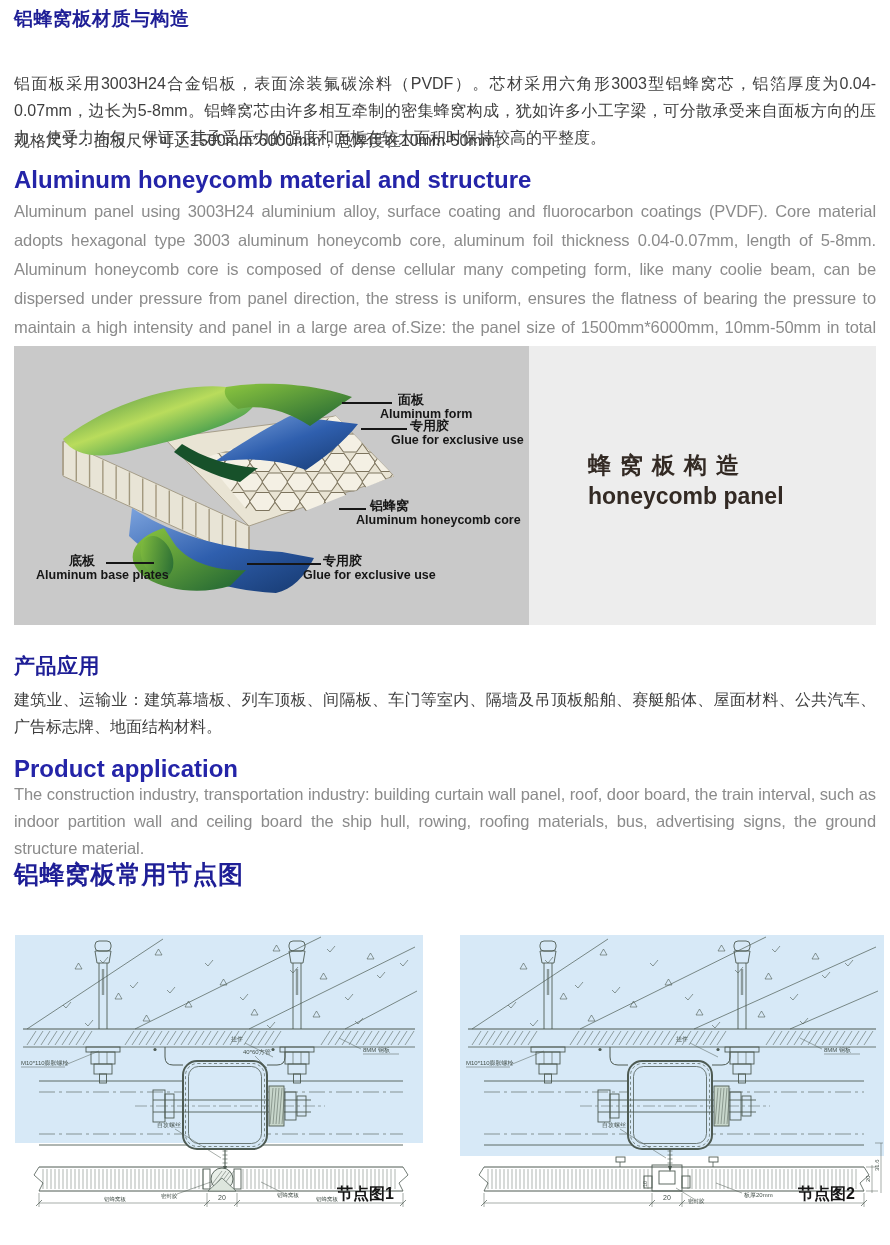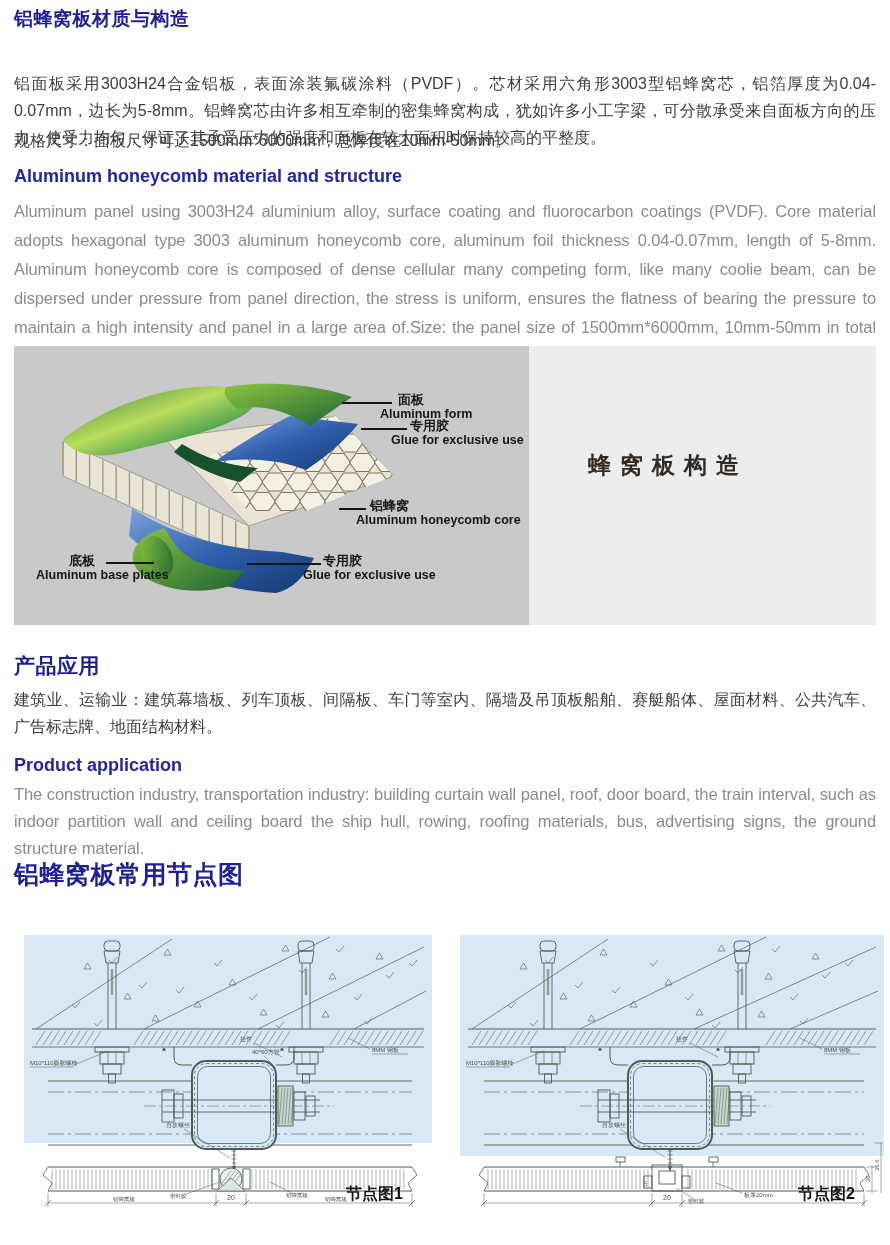--- a/index.html
+++ b/index.html
@@ -3,21 +3,21 @@
 <meta charset="utf-8">
 <style>
   html,body{margin:0;padding:0;}
   body{
     width:890px;height:1245px;position:relative;background:#ffffff;
     font-family:"Liberation Sans","DejaVu Sans",sans-serif;
     -webkit-font-smoothing:antialiased;overflow:hidden;
   }
   .abs{position:absolute;}
   .h-zh{font-size:19px;font-weight:bold;color:#1e1e96;letter-spacing:0.5px;}
-  .h-en{font-size:18px;font-weight:bold;color:#2424a8;}
+  .h-en{font-size:24px;font-weight:bold;color:#2424a8;}
   .p-zh{font-size:16px;color:#3e3e3e;line-height:27px;text-align:justify;width:862px;}
   .p-en{font-size:16.5px;color:#8b8b8b;line-height:29px;text-align:justify;width:862px;letter-spacing:-0.1px;}
   .p-en2{line-height:27px;}
   
   .fig{left:14px;top:346px;width:862px;height:279px;display:flex;}
   .fig-art{width:515px;height:279px;background:#c9c9c9;position:relative;flex:0 0 auto;}
   .fig-cap{width:347px;height:279px;background:#ededed;position:relative;flex:0 0 auto;}
   .fig-label{position:absolute;color:#161616;white-space:nowrap;}
   .fl-zh{font-size:13px;font-weight:600;}
   .fl-en{font-size:12.5px;font-weight:600;}
@@ -159,32 +159,33 @@
     <div class="fig-label fl-zh" style="left:356px;top:151px;">铝蜂窝</div>
     <div class="fig-label fl-en" style="left:342px;top:167px;">Aluminum honeycomb core</div>
     <div class="fig-label fl-zh" style="left:309px;top:206px;">专用胶</div>
     <div class="fig-label fl-en" style="left:289px;top:222px;">Glue for exclusive use</div>
     <div class="fig-label fl-zh" style="left:55px;top:206px;">底板</div>
     <div class="fig-label fl-en" style="left:22px;top:222px;">Aluminum base plates</div>
   </div>
   <div class="fig-cap">
     <div class="cap-block">
       <div class="cap-zh">蜂窝板构造</div>
+      <div class="cap-en">honeycomb panel</div>
     </div>
   </div>
 </div>
 
 <div class="abs h-zh" style="left:14px;top:652px;font-size:21px;">产品应用</div>
 <div class="abs p-zh" style="left:14px;top:686px;">建筑业、运输业：建筑幕墙板、列车顶板、间隔板、车门等室内、隔墙及吊顶板船舶、赛艇船体、屋面材料、公共汽车、广告标志牌、地面结构材料。</div>
 <div class="abs h-en" style="left:14px;top:755px;">Product application</div>
 <div class="abs p-en p-en2" style="left:14px;top:781px;">The construction industry, transportation industry: building curtain wall panel, roof, door board, the train interval, such as indoor partition wall and ceiling board the ship hull, rowing, roofing materials, bus, advertising signs, the ground structure material.</div>
 
 <div class="abs h-zh" style="left:14px;top:858px;font-size:25px;">铝蜂窝板常用节点图</div>
 
-<div class="abs diag" style="left:24px;top:935px;width:408px;height:208px;">
+<div class="abs diag" style="left:15px;top:935px;width:408px;height:208px;">
   <svg id="cad1" viewBox="0 0 408 280" width="408" height="280">
       <line x1="12" y1="94" x2="148" y2="4" stroke="#4e5b53" stroke-width="0.7"></line>
       <line x1="120" y1="94" x2="306" y2="2" stroke="#4e5b53" stroke-width="0.7"></line>
       <line x1="234" y1="94" x2="400" y2="12" stroke="#4e5b53" stroke-width="0.7"></line>
       <line x1="330" y1="94" x2="402" y2="56" stroke="#4e5b53" stroke-width="0.7"></line>
       <polygon points="60,34 67,34 63.5,28" fill="none" stroke="#4e5b53" stroke-width="0.6"></polygon>
       <polygon points="140,20 147,20 143.5,14" fill="none" stroke="#4e5b53" stroke-width="0.6"></polygon>
       <polygon points="205,50 212,50 208.5,44" fill="none" stroke="#4e5b53" stroke-width="0.6"></polygon>
       <polygon points="258,16 265,16 261.5,10" fill="none" stroke="#4e5b53" stroke-width="0.6"></polygon>
       <polygon points="170,72 177,72 173.5,66" fill="none" stroke="#4e5b53" stroke-width="0.6"></polygon>

